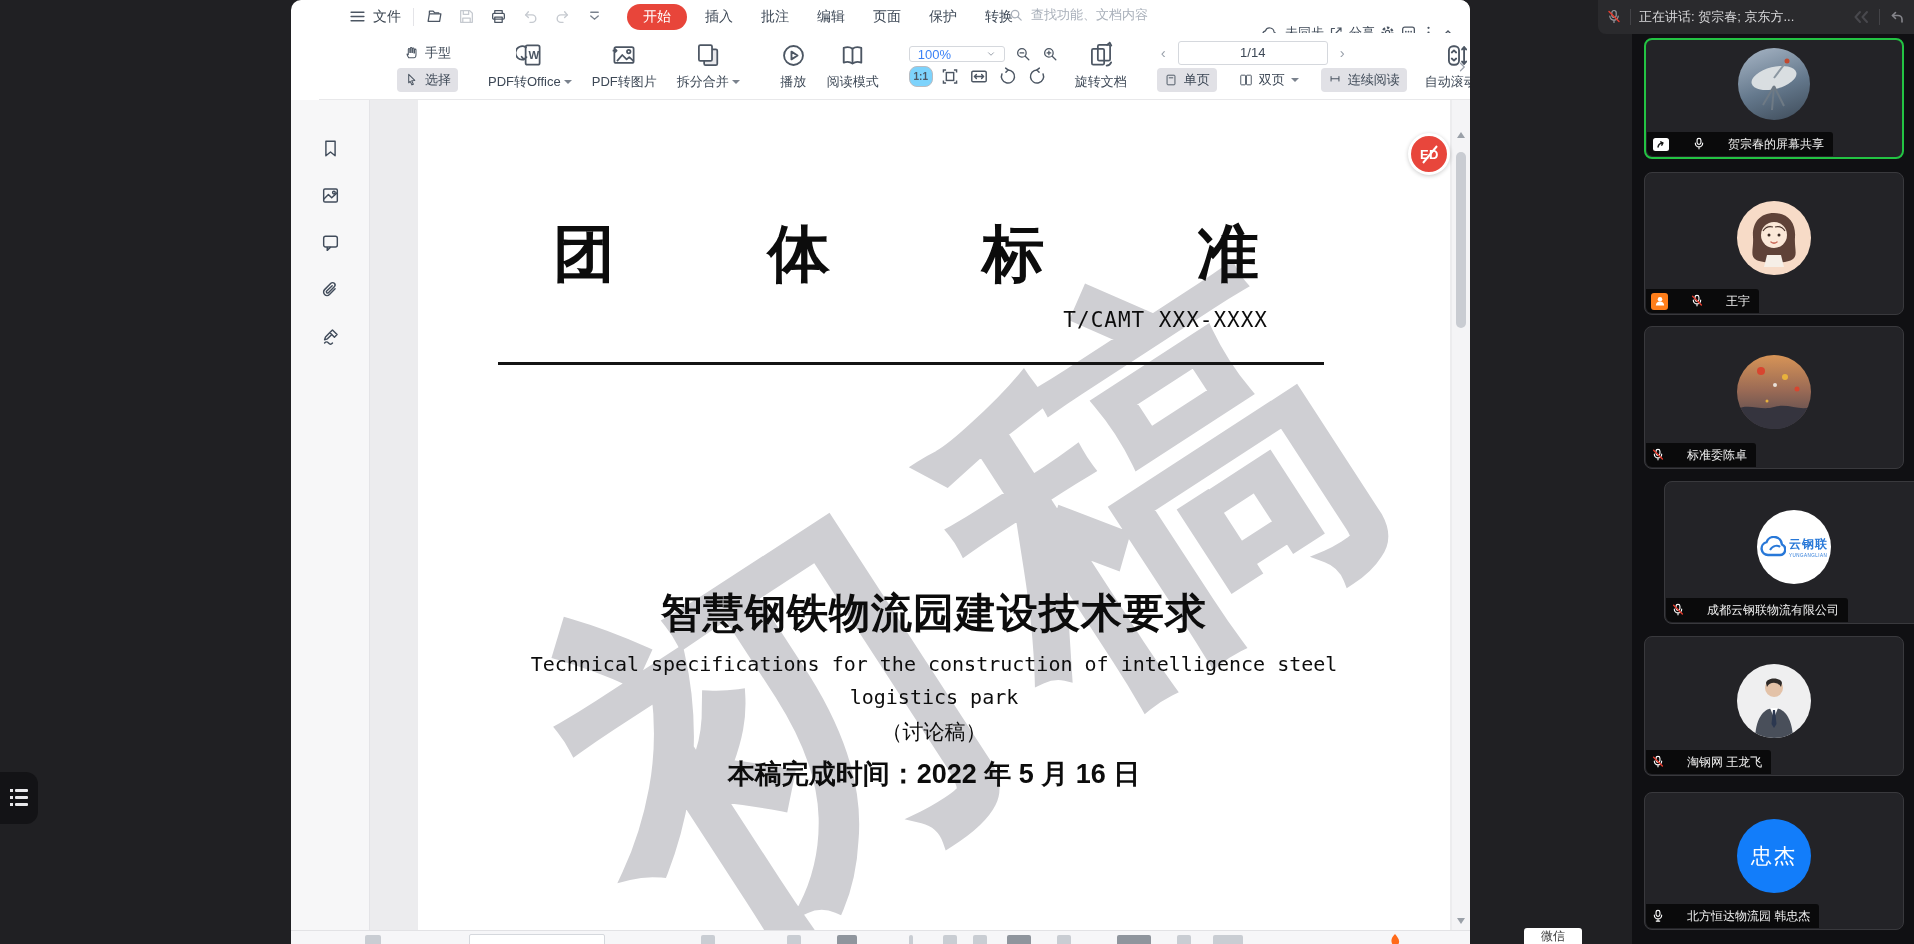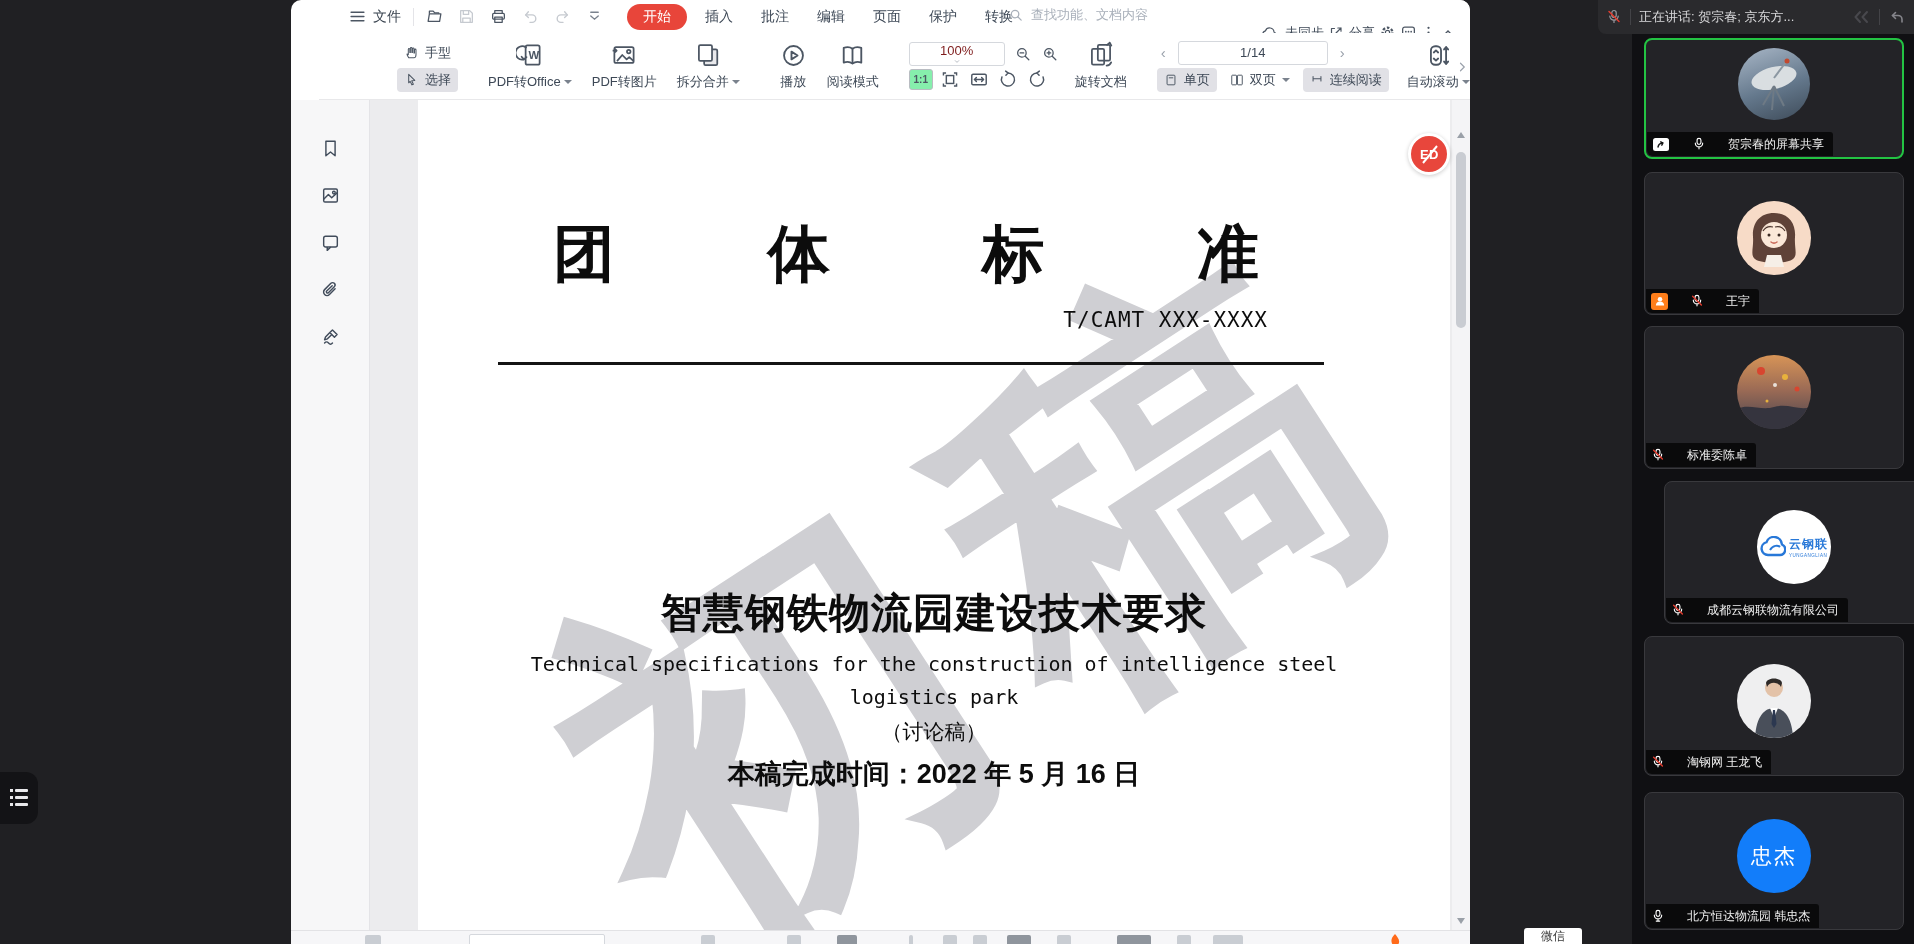--- a/index.html
+++ b/index.html
@@ -34,26 +34,26 @@
   .rsep { width:1px; height:46px; background:#e6e6e9; margin:0 10px; }
   .stack2 { display:flex; flex-direction:column; justify-content:center; gap:3px; }
   .minirow { display:flex; align-items:center; gap:6px; height:24px; padding:0 7px;
              font-size:13px; color:#3d4856; border-radius:4px; cursor:pointer; white-space:nowrap; }
   .minirow.sel { background:#e1e1e6; }
   .bigbtn { display:flex; flex-direction:column; align-items:center; justify-content:center;
             gap:4px; padding:0 10px; font-size:13px; color:#3d4856; cursor:pointer; white-space:nowrap; }
   .bigbtn .lbl { display:flex; align-items:center; gap:3px; }
   .caret { width:0; height:0; border-left:4px solid transparent; border-right:4px solid transparent;
            border-top:4px solid #7a828d; }
-  .combo { width:96px; height:24px; border:1px solid #d5d8dd; border-radius:3px; display:flex;
-           align-items:center; font-size:13px; color:#7f1d1d; padding:0 8px; justify-content:space-between;
-           cursor:pointer;flex-direction:column; }
+  .combo { width:96px; height:16px; border:1px solid #d5d8dd; border-radius:3px; display:flex;
+           align-items:center; font-size:13px; color:#3b82f6; padding:0 8px; justify-content:space-between;
+           cursor:pointer; }
   .tinybtn { height:21px; min-width:24px; display:flex; align-items:center; justify-content:center;
              border-radius:3px; color:#4c5663; cursor:pointer; }
-  .tinybtn.sel { background:#86efac; }
+  .tinybtn.sel { background:#7dd3fc;border-radius:8px; }
   .pageinput { width:150px; height:24px; border:1px solid #d5d8dd; border-radius:3px;
                font-size:13px; color:#3d4856; display:flex; align-items:center; justify-content:center; }
   .navarrow { color:#9aa1ab; font-size:15px; cursor:pointer; padding:0 4px; }
 
   
   .doc-area { position:absolute; left:0; top:100px; right:0; bottom:14px; background:#ececee; }
   .side-tools { position:absolute; left:0; top:0; bottom:0; width:79px; background:#f7f7f8;
                 border-right:1px solid #e4e4e7; display:flex; flex-direction:column; align-items:center;
                 padding-top:38px; gap:26px; color:#414c5b; }
   .side-tools .st { cursor:pointer; }
@@ -336,21 +336,21 @@
     <div class="rsep"></div>
 
     <div class="stack2">
       <div style="display:flex; align-items:center; gap:8px;">
         <span class="navarrow">‹</span>
         <div class="pageinput">
             <span>1/14</span>
           </div>
         <span class="navarrow">›</span>
       </div>
-      <div style="display:flex; align-items:flex-start; gap:6px;">
+      <div style="display:flex; align-items:flex-start; gap:15px;">
         <div class="minirow sel">
           <svg width="14" height="14" viewBox="0 0 16 16" fill="none" stroke="#4c5663" stroke-width="1.1">
               <rect x="3.5" y="2.5" width="9" height="11" rx="1"></rect>
               <path d="M5.5 5.5h5"></path>
             </svg>
           <span>单页</span>
         </div>
         <div class="minirow">
           <svg width="14" height="14" viewBox="0 0 16 16" fill="none" stroke="#4c5663" stroke-width="1.1">
               <rect x="2" y="2.5" width="5.5" height="11" rx="0.8"></rect>

